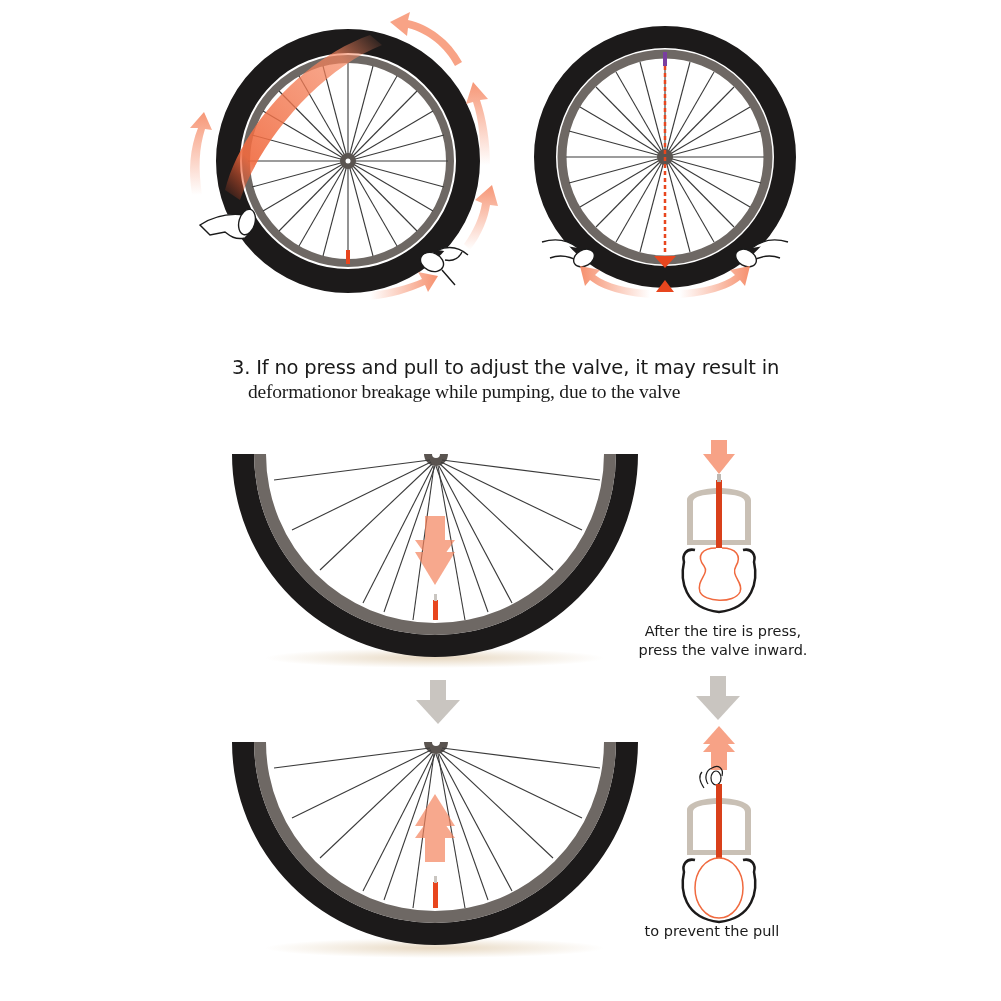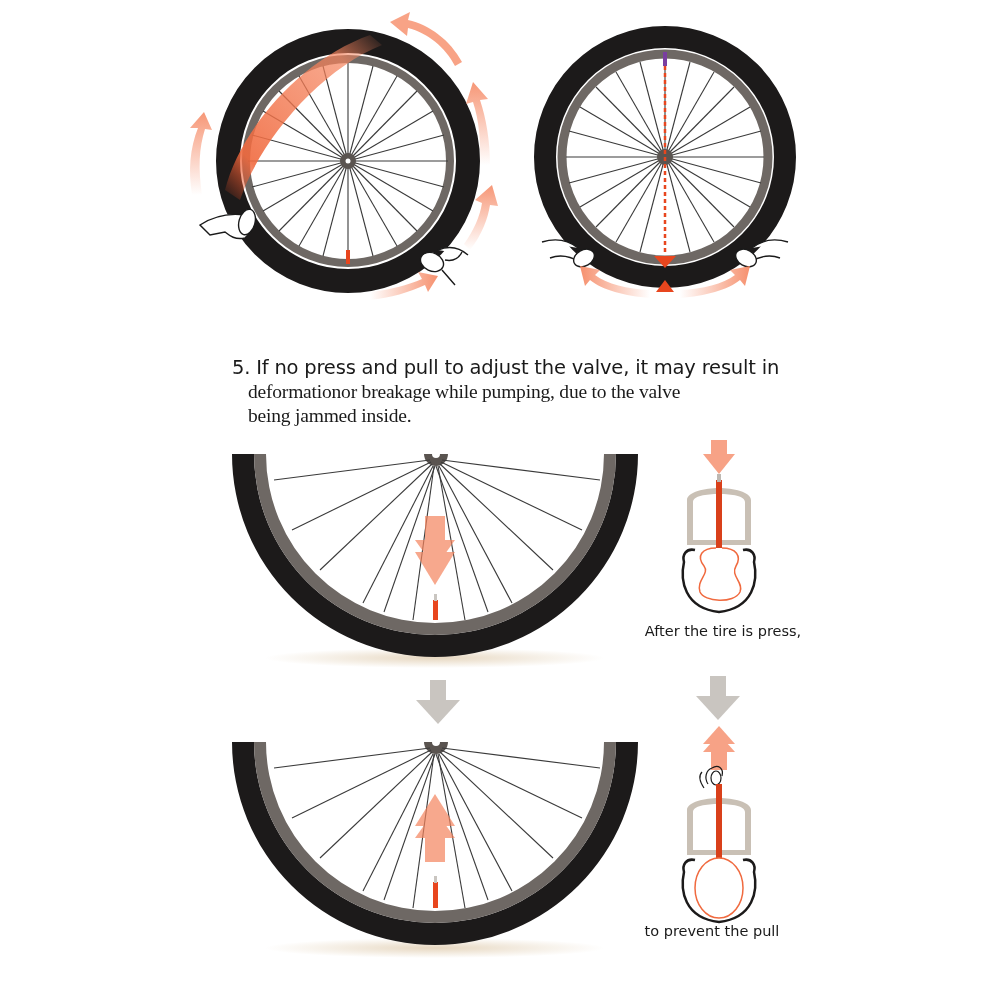--- a/index.html
+++ b/index.html
@@ -136,23 +136,22 @@
   </g>
   <g fill="#ffffff" stroke="#1a1a1a" stroke-width="1.4">
     <path d="M258 212 C245 208, 232 210, 222 218 M250 228 C240 224, 230 226, 220 232"></path>
     <ellipse cx="216" cy="228" rx="11" ry="8" transform="rotate(30 216 228)"></ellipse>
   </g>
   <path d="M120 268 C95 266, 72 260, 60 250 L55 256 L50 236 L70 240 L65 245 C77 254, 97 259, 120 260 Z" fill="url(#arrFadeL)"></path>
   <path d="M150 268 C175 266, 198 260, 210 250 L215 256 L220 236 L200 240 L205 245 C193 254, 173 259, 150 260 Z" fill="url(#arrFadeR)"></path>
 </svg>
 
 <div class="abs step-text">
-  <span class="line">5. If no press and pull to adjust the valve, it may result in</span>
+  <span class="line">3. If no press and pull to adjust the valve, it may result in</span>
   <span class="line indent">deformationor breakage while pumping, due to the valve</span>
-  <span class="line indent">being jammed inside.</span>
 </div>
 
 <svg width="430" height="230" style="left:220px; top:440px;" viewBox="0 0 430 230">
   <defs>
     <radialGradient id="shadow1" cx="0.5" cy="0.5" r="0.5">
       <stop offset="0" stop-color="#c9a774" stop-opacity="0.45"></stop>
       <stop offset="1" stop-color="#c9a774" stop-opacity="0"></stop>
     </radialGradient>
   </defs>
   <ellipse cx="215" cy="218" rx="170" ry="10" fill="url(#shadow1)"></ellipse>
@@ -189,20 +188,21 @@
   </g>
   <path d="M27 100 L27 60 C27 52, 45 48, 59 48 C73 48, 91 52, 91 60 L91 100 L85 100 L85 62 C85 56, 72 54, 59 54 C46 54, 33 56, 33 62 L33 100 Z M27 100 L91 100 L91 105 L27 105 Z" fill="#c9c0b5"></path>
   <path d="M35 110 C26 108, 22 115, 24 122 C20 140, 24 168, 59 172 C94 168, 98 140, 94 122 C96 115, 92 108, 83 110" fill="none" stroke="#1c1a1a" stroke-width="2.5"></path>
   <rect x="56" y="40" width="6" height="68" fill="#d9401a"></rect>
   <rect x="57" y="34" width="4" height="8" fill="#bdb8b2"></rect>
   <path d="M56 108 C42 108, 36 116, 44 126 C50 134, 36 140, 40 152 C44 162, 74 164, 80 152 C84 142, 70 136, 76 126 C82 116, 76 108, 62 108" fill="none" stroke="#f06a3f" stroke-width="1.5"></path>
 </svg>
 
 <div class="abs caption cap1">
   <div>After the tire is press,</div>
+  <div>press the valve inward.</div>
 </div>
 
 <svg width="50" height="50" style="left:413px; top:680px;" viewBox="0 0 50 50">
   <rect x="17" y="0" width="16" height="22" fill="#c9c5c0"></rect>
   <polygon points="3,20 47,20 25,44" fill="#c9c5c0"></polygon>
 </svg>
 <svg width="50" height="50" style="left:693px; top:676px;" viewBox="0 0 50 50">
   <rect x="17" y="0" width="16" height="22" fill="#c9c5c0"></rect>
   <polygon points="3,20 47,20 25,44" fill="#c9c5c0"></polygon>
 </svg>

